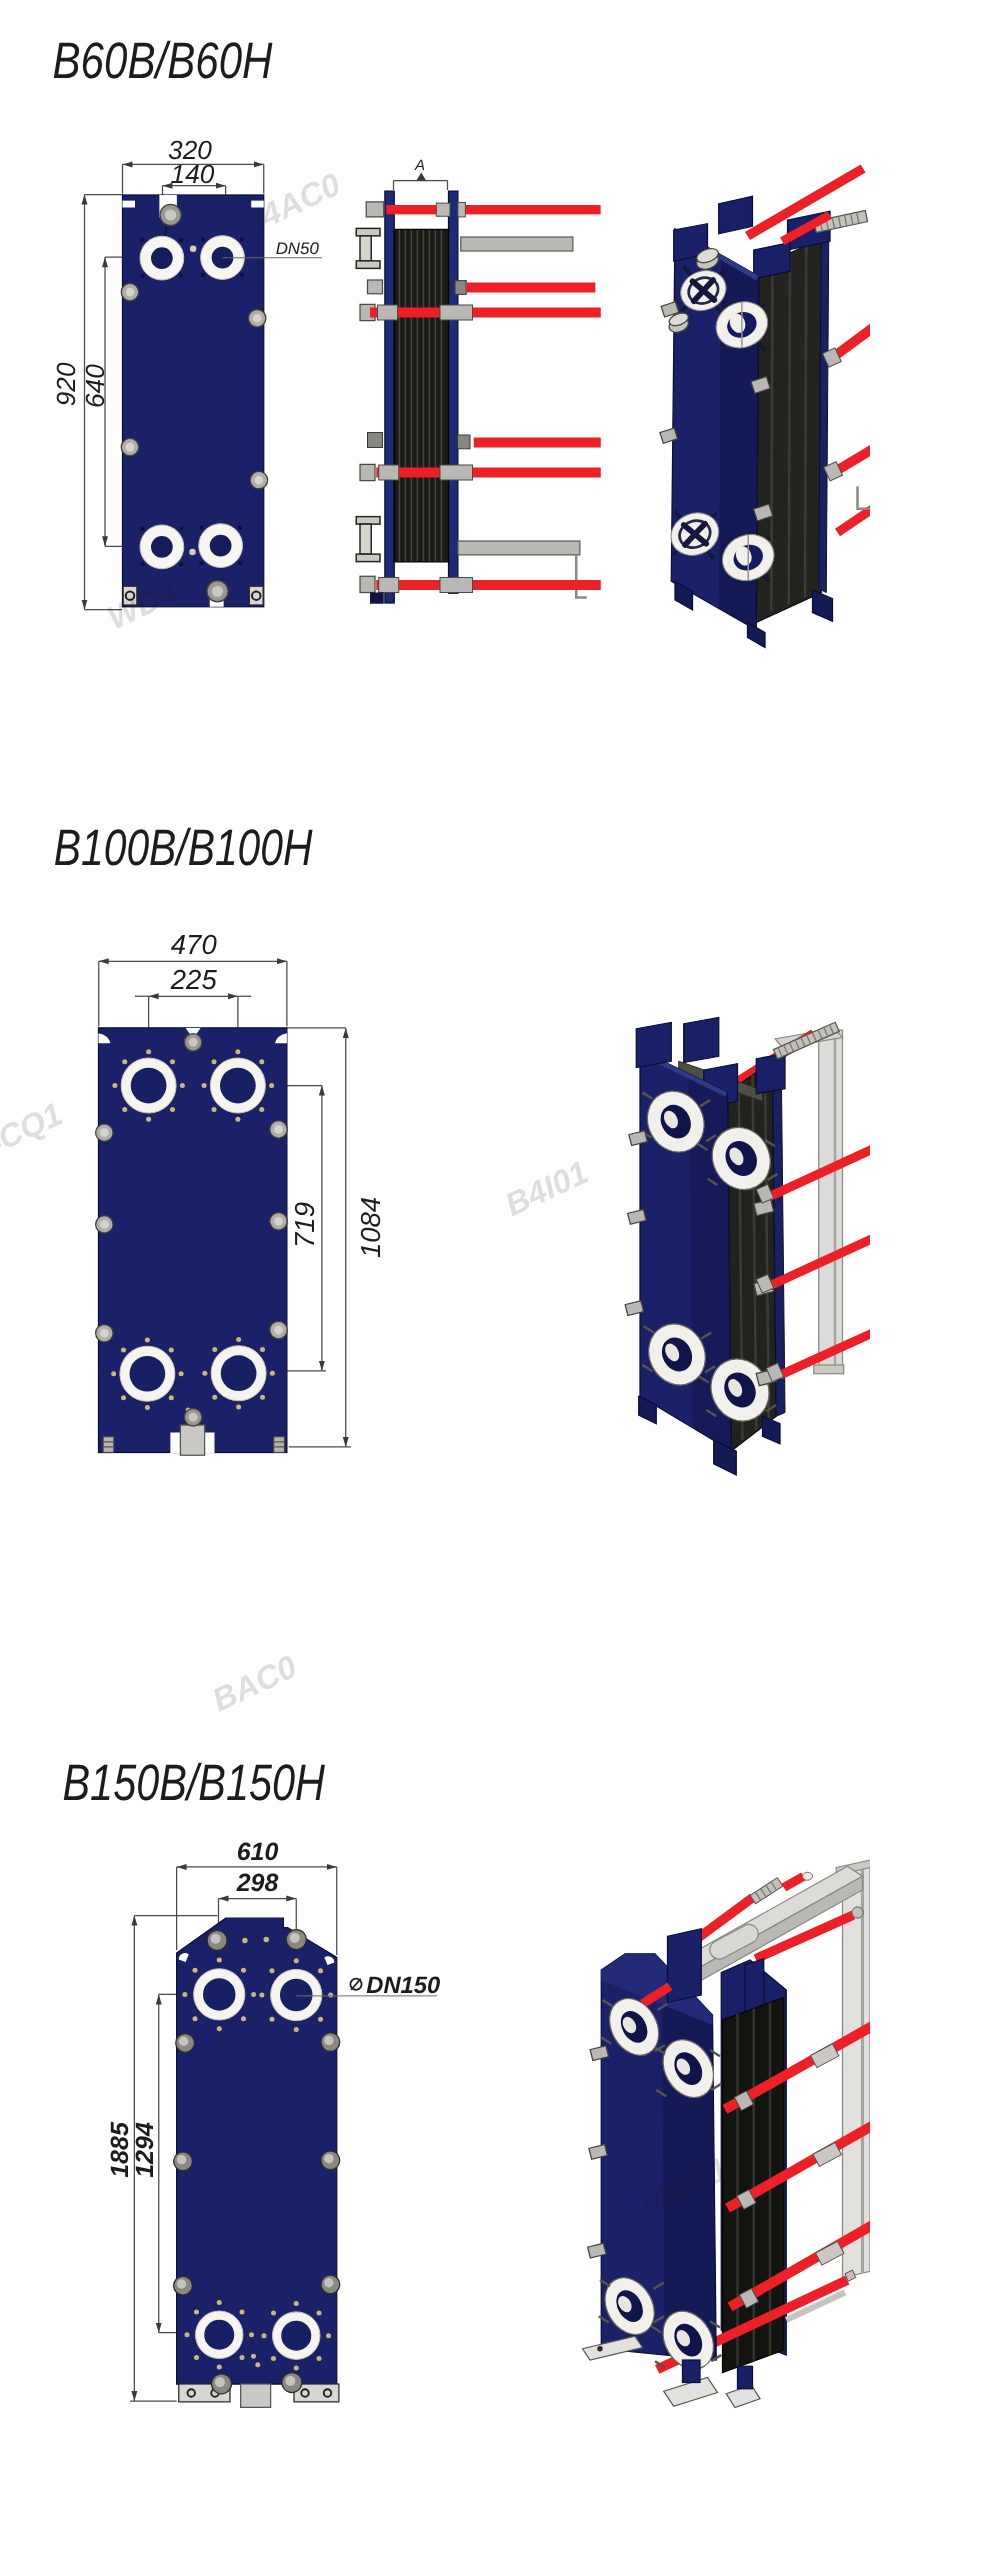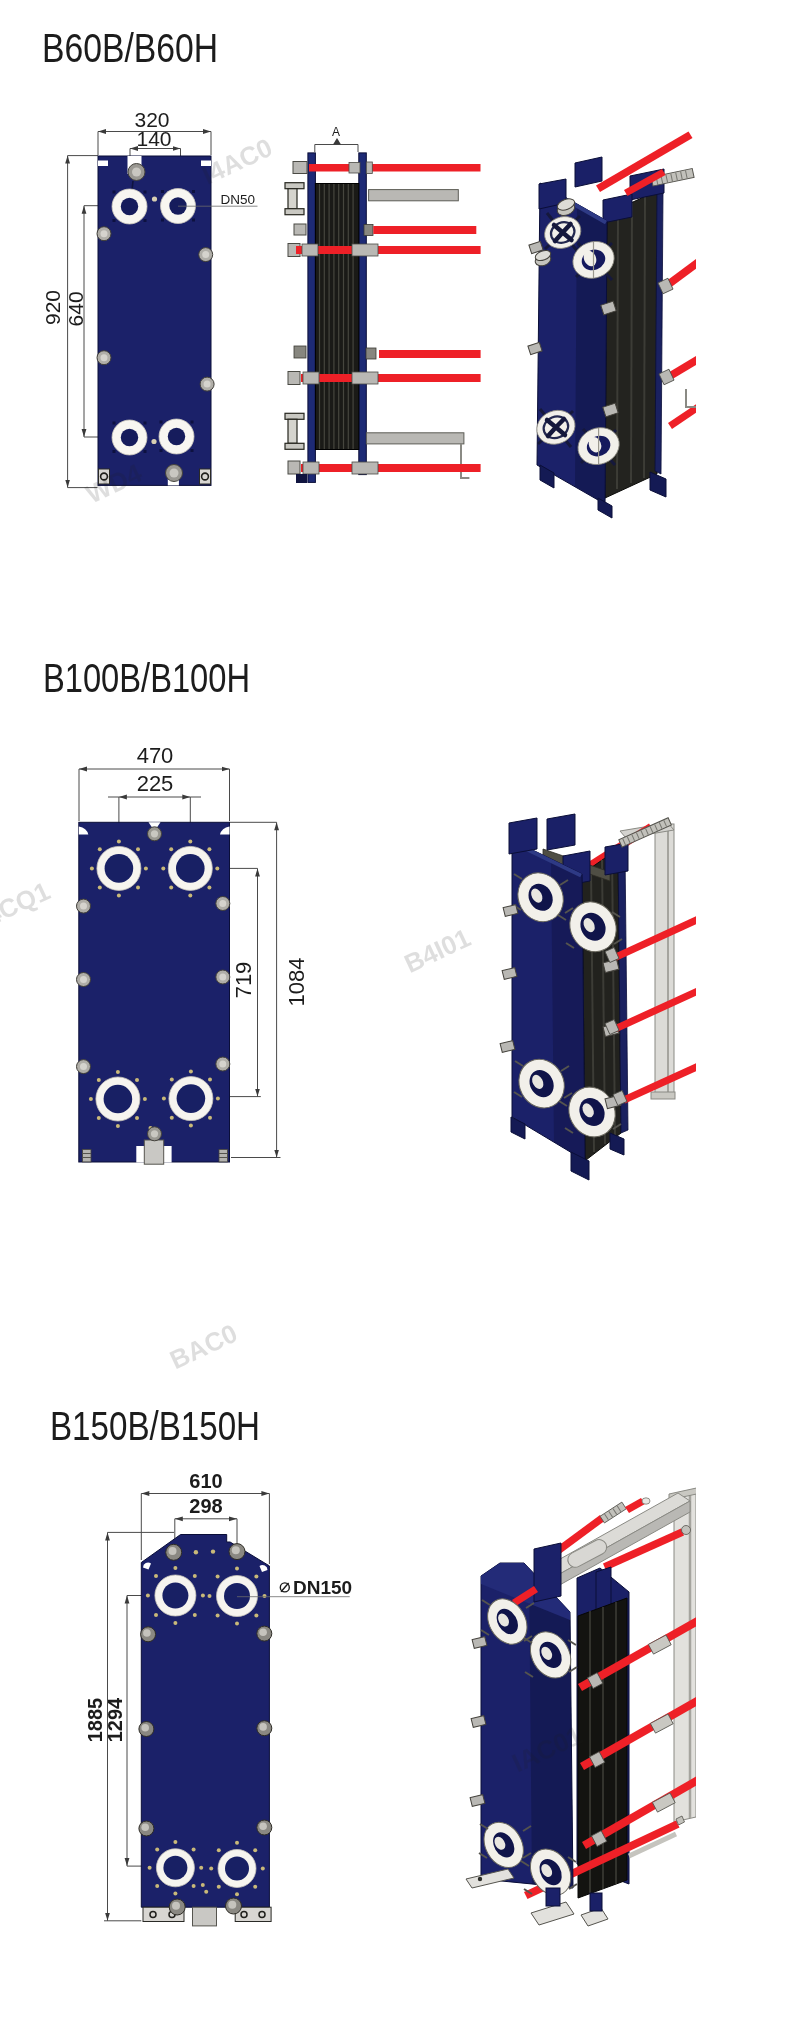--- a/index.html
+++ b/index.html
@@ -1,16 +1,16 @@
 <!DOCTYPE html>
 <html><head>
 <meta charset="utf-8">
 <style>
 html,body{margin:0;padding:0;background:#ffffff;}
-#page{position:relative;width:696px;height:2039px;font-family:"Liberation Sans",sans-serif;overflow:hidden;}
+#page{position:relative;width:696px;height:2039px;font-family:"Liberation Sans",sans-serif;overflow:hidden;font-style:italic;}
 text{font-family:"Liberation Sans",sans-serif;fill:#1c1c1c;}
 .dim{stroke:#4a4a4a;stroke-width:1;fill:none;}
 .dimthin{stroke:#6a6a6a;stroke-width:0.8;fill:none;}
 </style>
 </head>
 <body>
 <div id="page">
 <svg width="790" height="2039" viewBox="0 0 790 2039">
 <defs>
 <marker id="arL" markerWidth="10" markerHeight="6" refX="1" refY="3" orient="auto" markerUnits="userSpaceOnUse">

